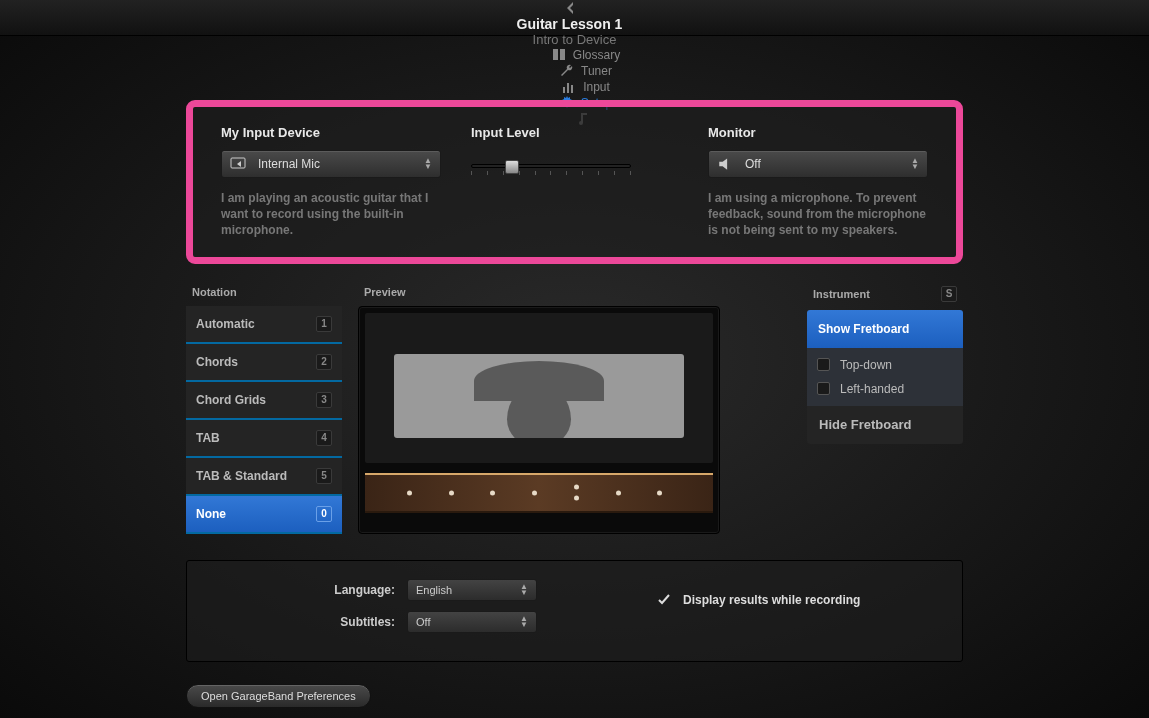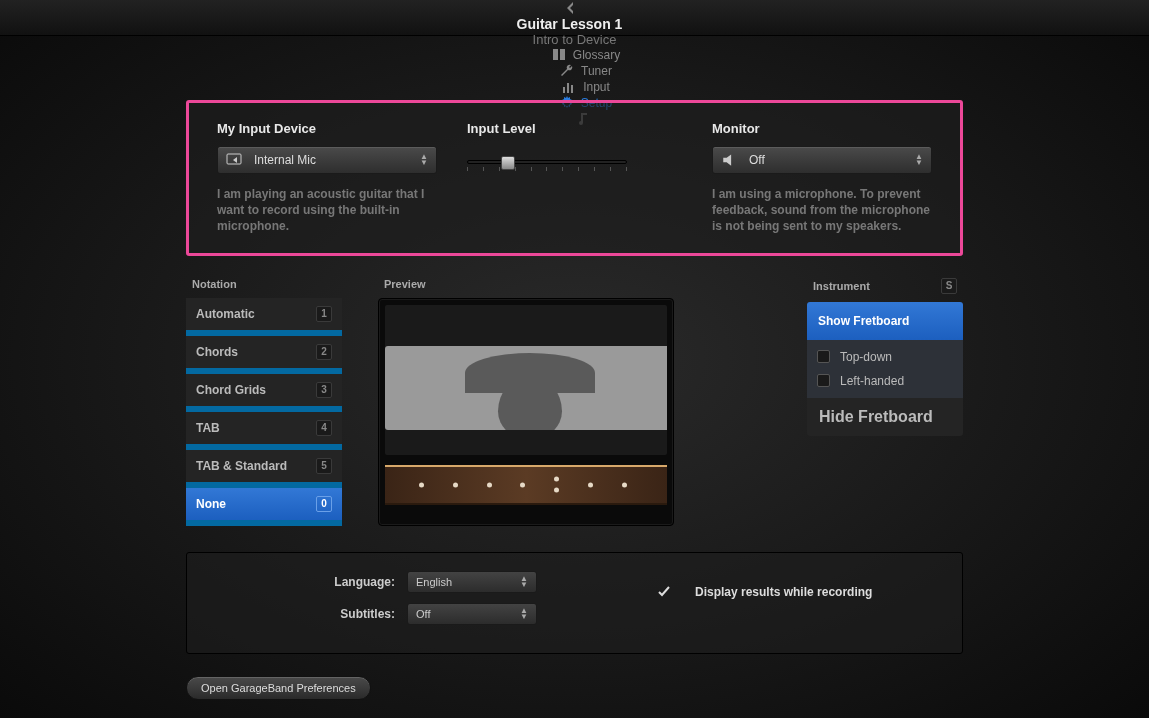--- a/index.html
+++ b/index.html
@@ -36,22 +36,22 @@
     .topbar-item.active { color: #2a7de0; }
     .topbar-icon { width: 16px; height: 16px; display: flex; align-items: center; justify-content: center;}
     .topbar-icon svg { width: 16px; height: 16px; }
     .main-area {
       position: absolute;
       left: 186px; top: 100px; right: 186px;
       display: flex; flex-direction: column;
     }
     .panel1 {
       background: rgba(30,30,30,0.6);
-      border: 3px solid #ec4899;
-      border-radius: 3px;
+      border: 7px solid #ec4899;
+      border-radius: 9px;
       padding: 18px 28px 18px 28px;
       display: flex;
       gap: 30px;
     }
     .col { flex: 1; }
     .section-title {
       font-size: 13px; font-weight: bold; color: #e8e8e8; margin-bottom: 10px;
     }
     .dropdown {
       background: linear-gradient(to bottom, #4a4a4a 0%, #2e2e2e 100%);
@@ -83,37 +83,37 @@
       border: 1px solid #444; border-radius: 2px;
       transform: translateX(-50%);
     }
     .panel2 {
       margin-top: 18px;
       display: flex;
       gap: 16px;
       align-items: flex-start;
     }
     .notation-col { width: 156px; }
-    .preview-col { width: 296px; margin-left: 20px; }
+    .preview-col { width: 362px; }
     .instrument-col { width: 156px; margin-left: auto;}
     .panel-header {
       display:flex; align-items:center; justify-content:space-between;
       font-size: 11px; color: #aaa; font-weight: bold; padding: 4px 6px 8px 6px;
     }
     .shortcut-badge {
       border: 1px solid #3a3a3a; background: #1a1a1a; color: #888;
       width: 16px; height: 16px; display:flex; align-items:center; justify-content:center;
       border-radius: 2px; font-size: 10px;
     }
     .list {
       display:flex; flex-direction:column;
     }
     .list-item {
       height: 38px; display:flex; align-items:center; justify-content:space-between;
-      padding: 0 10px; background: #242424; border-bottom: 6px solid #0369a1;
+      padding: 0 10px; background: #242424; border-bottom: 2px solid #0369a1;
       color: #bbb; font-size: 12px; font-weight: bold;
     }
     .list-item.selected {
       background: linear-gradient(to bottom, #3278d6, #1c5fbf);
       color: #fff;
     }
     .list-item.selected .shortcut-badge { border-color:#6aa0e8; background:transparent; color:#fff;}
     .preview-box {
       background: #0a0a0a; border: 1px solid #000; border-radius: 4px;
       height: 228px; padding: 6px; display:flex; flex-direction:column;
@@ -152,39 +152,39 @@
     .inst-sub {
       background: #2d3138; padding: 6px 10px;
       display:flex; flex-direction:column; gap: 2px;
     }
     .check-row { display:flex; align-items:center; gap:10px; height:22px; color:#bbb; font-size:12px;}
     .checkbox {
       width: 13px; height: 13px; border: 1px solid #555; background:#1a1a1a; border-radius:2px;
     }
     .inst-footer-btn {
       height: 38px; display:flex; align-items:center; padding: 0 12px;
-      background: #242424; color:#bbb; font-size:16px; font-weight: bold;
+      background: #242424; color:#bbb; font-size:13px; font-weight: bold;
       border-radius: 0 0 3px 3px;
     }
     .panel3 {
       margin-top: 26px;
       background: rgba(30,30,30,0.6);
       border: 1px solid #000;
       border-radius: 3px;
       padding: 18px 28px;
     }
     .lang-row { display:flex; align-items:center; gap: 12px; margin-bottom: 10px;}
     .lang-label { width: 180px; text-align:right; font-size:12px; font-weight:bold; color:#ccc;}
     .small-dropdown {
       background: linear-gradient(to bottom, #434343, #2c2c2c);
       border: 1px solid #1a1a1a; border-radius: 3px;
       height: 22px; width: 130px; display:flex; align-items:center; padding: 0 8px;
       color:#ccc; font-size:11px;
     }
-    .checkline { display:flex; align-items:center; gap: 24px; margin-left: 60px;}
+    .checkline { display:flex; align-items:center; gap: 12px; margin-left: 60px;}
     .checkmark-box {
       width: 14px; height: 14px;
       display:flex; align-items:center; justify-content:center;
     }
     .pref-button {
       background: linear-gradient(to bottom, #4a4a4a, #2a2a2a);
       border: 1px solid #111; color:#ddd; border-radius: 12px;
       padding: 5px 14px; font-size: 11px; display:inline-flex; align-items:center;
       box-shadow: inset 0 1px 0 rgba(255,255,255,0.15);
     }

